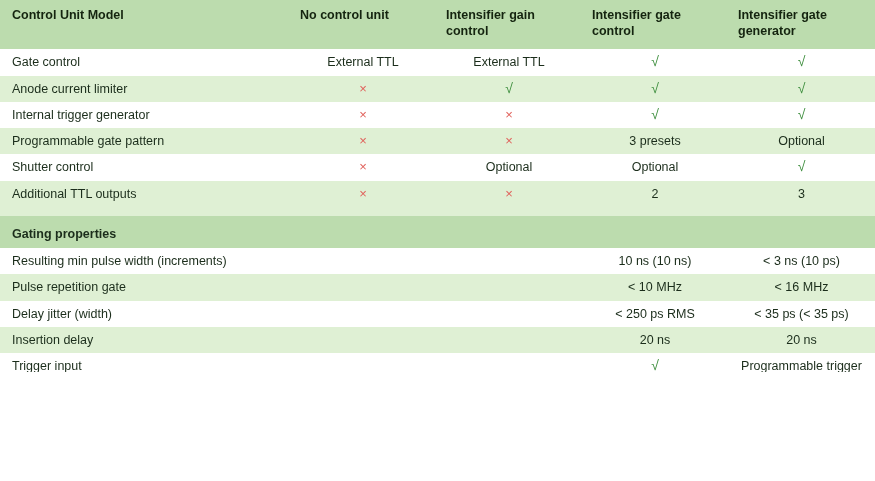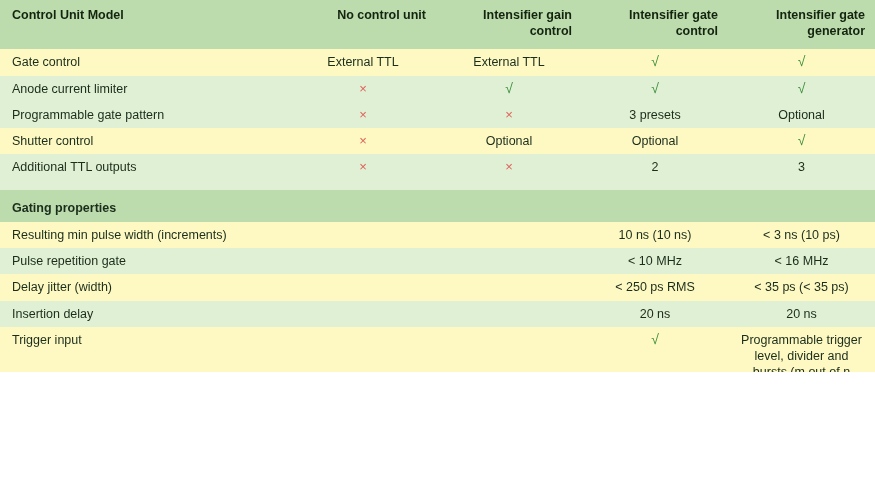--- a/index.html
+++ b/index.html
@@ -30,40 +30,40 @@
   table.matrix col.c2 { width: 146px; }
   table.matrix col.c3 { width: 146px; }
   table.matrix col.c4 { width: 147px; }
 
   thead th {
     background: #bcdcae;
     font-weight: bold;
     font-size: 12.5px;
     vertical-align: top;
     padding: 8px 10px 10px 10px;
-    text-align: right;
+    text-align: left;
     line-height: 1.25;
     color: #14240f;
   }
   thead th.rowhead {
     text-align: left;
     padding-left: 12px;
   }
   tbody td {
     padding: 5px 10px;
     text-align: center;
     vertical-align: top;
     line-height: 1.3;
     height: 14px;
   }
   tbody td.rowhead {
     text-align: left;
     padding-left: 12px;
   }
-  tr.band-a td { background: #fef9c3; }
+  tr.band-a td { background: #ffffff; }
   tr.band-b td { background: #dff0d4; }
   tr.spacer td {
     height: 9px;
     padding: 0;
     font-size: 0;
     line-height: 0;
   }
   tr.section td {
     background: #bcdcae;
     font-weight: bold;
@@ -115,20 +115,27 @@
           <td><span class="check">√</span></td>
           <td><span class="check">√</span></td>
         </tr>
         <tr class="band-b">
           <td class="rowhead">Anode current limiter</td>
           <td><span class="cross">×</span></td>
           <td><span class="check">√</span></td>
           <td><span class="check">√</span></td>
           <td><span class="check">√</span></td>
         </tr>
+        <tr class="band-a">
+          <td class="rowhead">Internal trigger generator</td>
+          <td><span class="cross">×</span></td>
+          <td><span class="cross">×</span></td>
+          <td><span class="check">√</span></td>
+          <td><span class="check">√</span></td>
+        </tr>
         <tr class="band-b">
           <td class="rowhead">Programmable gate pattern</td>
           <td><span class="cross">×</span></td>
           <td><span class="cross">×</span></td>
           <td>3 presets</td>
           <td>Optional</td>
         </tr>
         <tr class="band-a">
           <td class="rowhead">Shutter control</td>
           <td><span class="cross">×</span></td>

